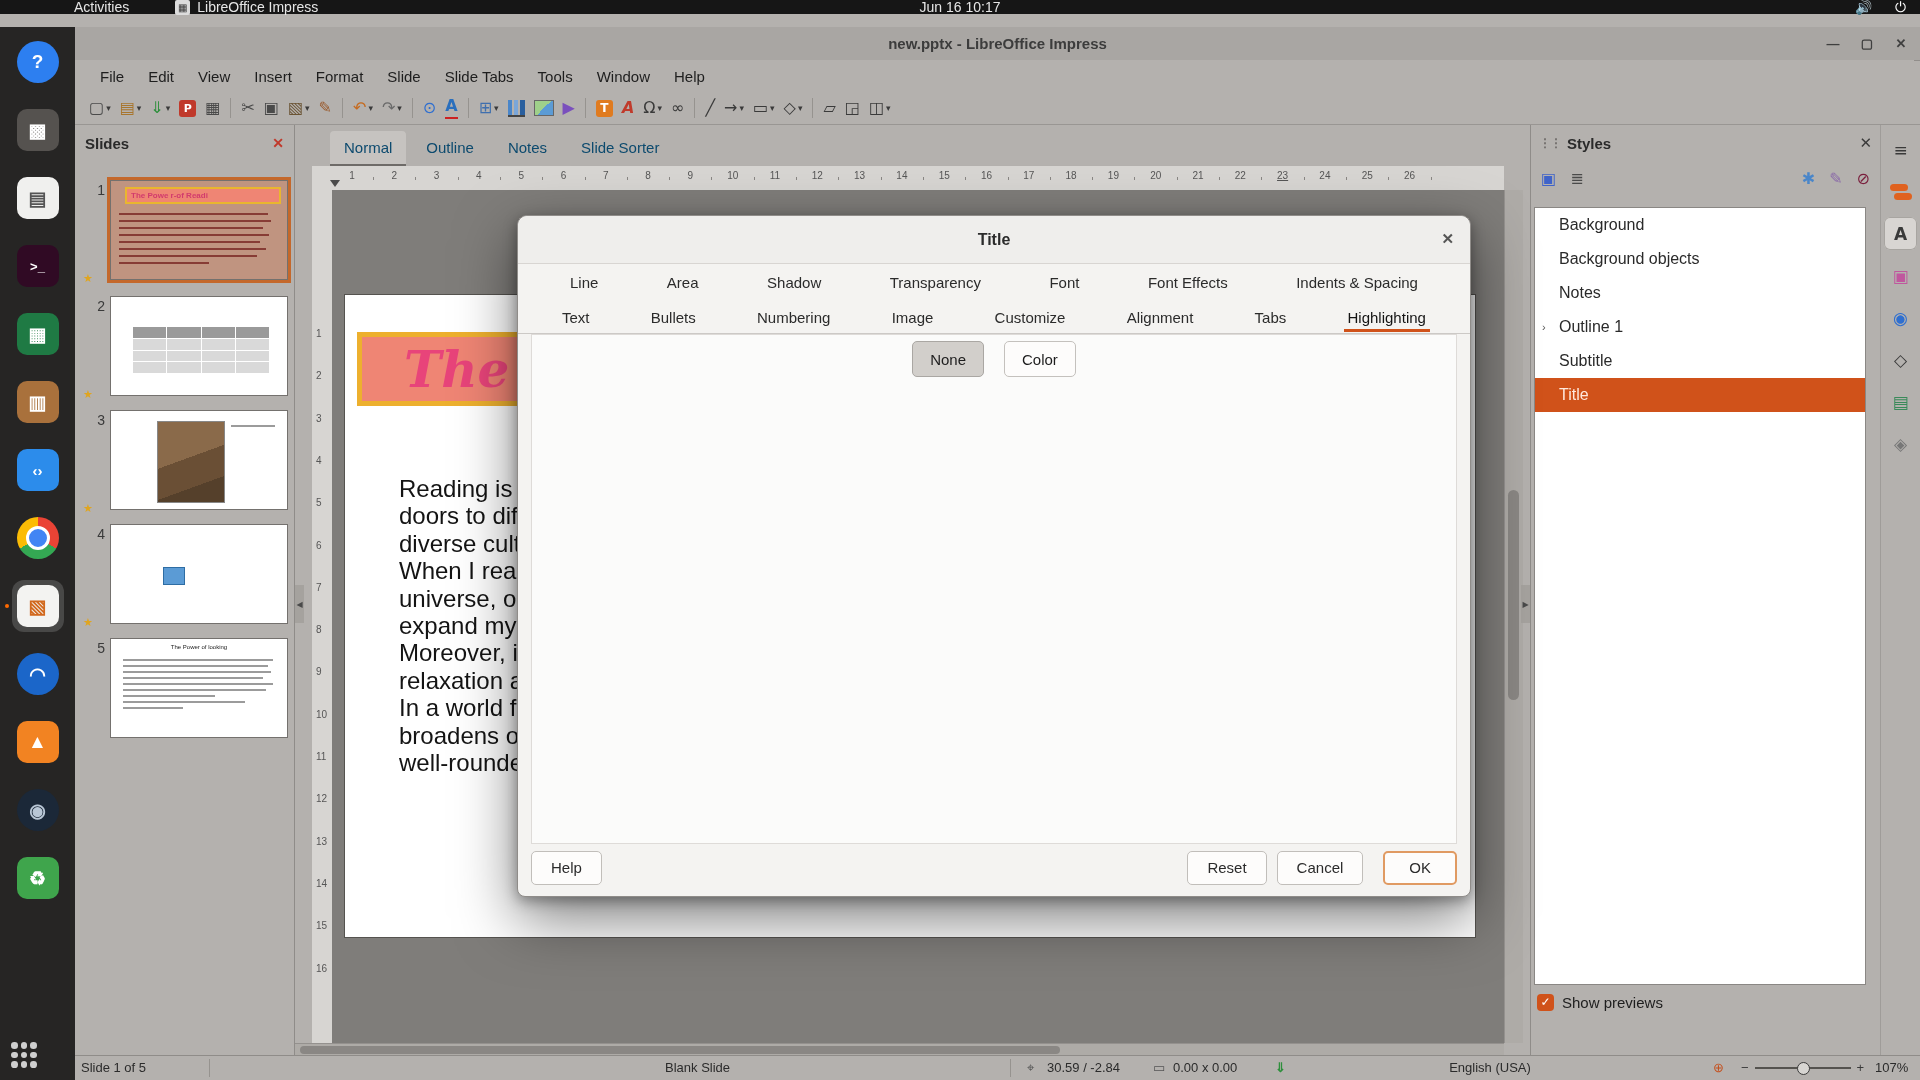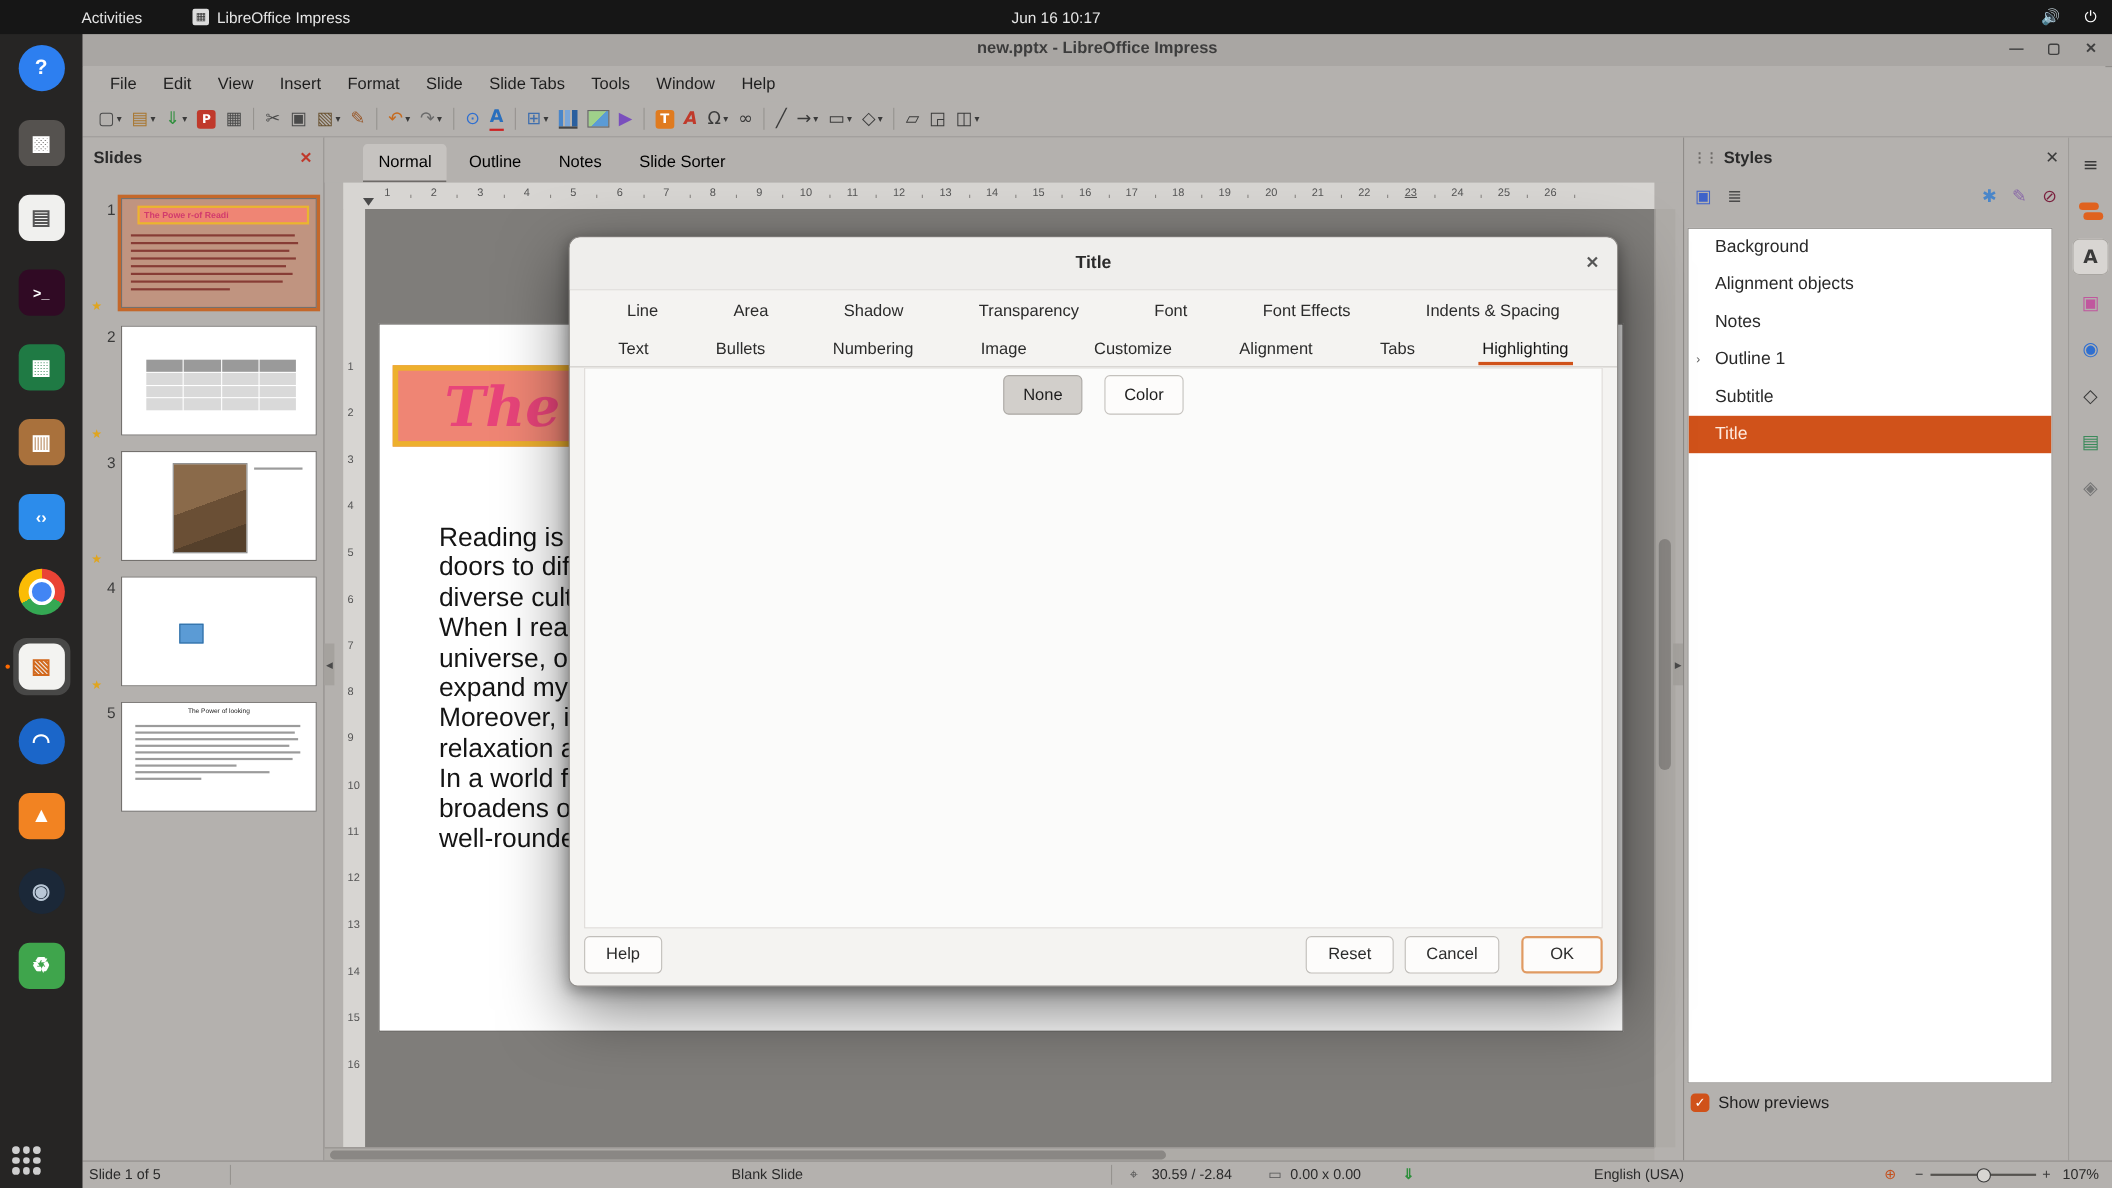--- a/index.html
+++ b/index.html
@@ -1,21 +1,21 @@
 <!DOCTYPE html>
 <html><head>
 <meta charset="utf-8">
 <style>
   html,body{margin:0;padding:0;background:#000;}
   #screen{position:relative;width:1920px;height:1080px;overflow:hidden;
           font-family:"Liberation Sans",sans-serif;background:#b4b1ae;-webkit-font-smoothing:antialiased;}
   .abs{position:absolute;}
 
   
-  #topbar{left:0;top:0;width:1920px;height:31px;background:#161616;color:#e6e6e6;
+  #topbar{left:0;top:0;width:1920px;height:14px;background:#161616;color:#e6e6e6;
           display:flex;align-items:center;font-size:14px;z-index:80;}
   #activities{margin-left:74px;}
   #topapp{margin-left:46px;display:flex;align-items:center;gap:7px;}
   .topapp-ic{width:15px;height:15px;background:#dcdcdc;border-radius:2px;display:inline-block;
              color:#333;font-size:10px;line-height:15px;text-align:center;}
   #topclock{position:absolute;left:0;right:0;text-align:center;}
   #topright{position:absolute;right:14px;display:flex;gap:22px;font-size:14px;color:#fff;}
 
   
   #dock{left:0;top:27px;width:75px;height:1053px;background:#262524;z-index:70;
@@ -76,21 +76,21 @@
   .t2-table i.h{background:#9a9a9a;}
   .t3-photo{position:absolute;left:46px;top:10px;width:66px;height:80px;
             background:linear-gradient(160deg,#a3induced 0,#8a6a4a 0 45%,#6a4f35 45% 75%,#55402b 75% 100%);
             background:linear-gradient(160deg,#8a6a4a 0 45%,#6a4f35 45% 75%,#55402b 75% 100%);border:1px solid #888;}
   .t4-icon{position:absolute;left:52px;top:42px;width:20px;height:16px;background:#5b9bd5;border:1px solid #2e6da4;}
   .t5-title{position:absolute;top:5px;left:0;right:0;text-align:center;font-size:6px;color:#222;}
 
   
   #view-tabs{left:295px;top:125px;width:1235px;height:41px;background:#b4b1ae;display:flex;align-items:flex-end;
              padding-left:35px;gap:6px;box-sizing:border-box;}
-  .vtab{font-size:15px;color:#000000;padding:8px 14px 10px;border-radius:4px 4px 0 0;}
+  .vtab{font-size:15px;color:#0c4a6e;padding:8px 14px 10px;border-radius:4px 4px 0 0;}
   .vtab.active{background:#c6c3c0;box-shadow:inset 0 -2px 0 #6e6b68;}
   #hruler{left:312px;top:166px;width:1192px;height:24px;background:#d7d5d2;border-bottom:1px solid #9a9794;
           position:absolute;overflow:hidden;}
   .hnum{position:absolute;top:4px;font-size:10px;color:#555;transform:translateX(-50%);}
   .htick{position:absolute;top:11px;width:1px;height:3px;background:#8a8784;}
   #hmarker{position:absolute;left:18px;top:14px;width:0;height:0;border-left:5px solid transparent;border-right:5px solid transparent;border-top:7px solid #4a4a4a;}
   #vruler{left:312px;top:190px;width:20px;height:853px;background:#d7d5d2;border-right:1px solid #9a9794;overflow:hidden;}
   .vnum{position:absolute;left:4px;font-size:10px;color:#555;}
   #canvas{left:332px;top:190px;width:1172px;height:853px;background:#7f7d7a;overflow:hidden;}
   #slide-page{position:absolute;left:12px;top:104px;width:1130px;height:642px;background:#ffffff;border:1px solid #55534f;}
@@ -599,21 +599,21 @@
         <div class="spacer"></div>
         <span class="st-ic" style="color: rgb(74, 134, 201);">✱</span>
         <span class="st-ic" style="color: rgb(138, 106, 168);">✎</span>
         <span class="st-ic" style="color: rgb(122, 31, 61);">⊘</span>
       </div>
     <div id="styles-list">
         <div class="style-row">
           <span>Background</span>
         </div>
         <div class="style-row">
-          <span>Alignment objects</span>
+          <span>Background objects</span>
         </div>
         <div class="style-row">
           <span>Notes</span>
         </div>
         <div class="style-row">
           <span class="exp">›</span>
           <span>Outline 1</span>
         </div>
         <div class="style-row">
           <span>Subtitle</span>

